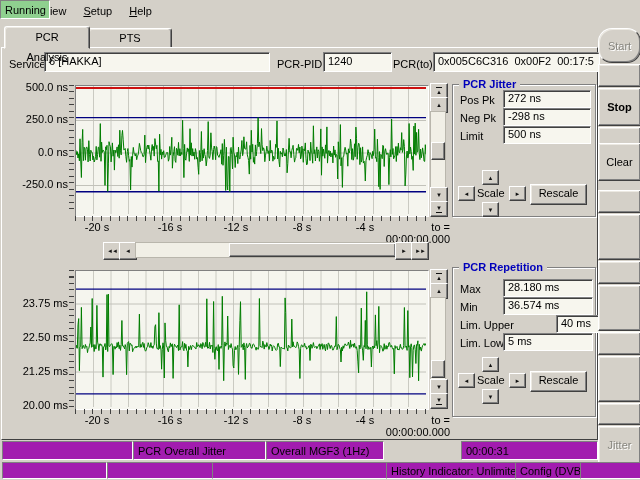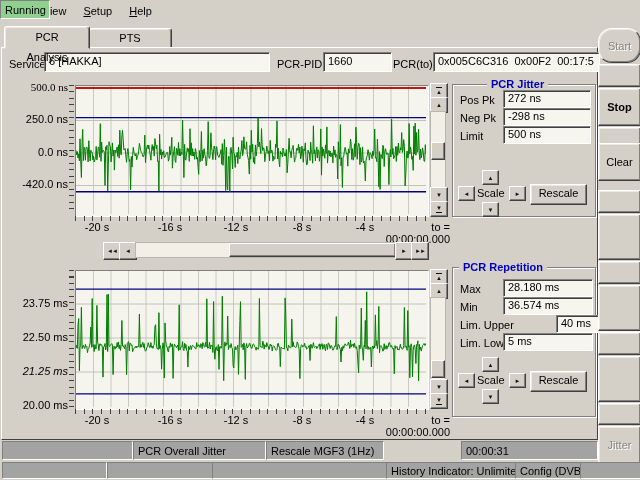--- a/index.html
+++ b/index.html
@@ -66,21 +66,21 @@
     box-shadow:inset -1px -1px 0 #808080;
     font-size:6px;line-height:6px;color:#111;
   }
   .sbtn .cap-top{border-top:1px solid #111;padding-top:1px;}
   .sbtn .cap-bottom{border-bottom:1px solid #111;padding-bottom:1px;}
   .track{background:#f1efe6;border:1px solid #b9b6ac;}
   .thumb{position:absolute;background:#d4d0c8;border:1px solid;border-color:#ffffff #404040 #404040 #ffffff;box-shadow:inset -1px -1px 0 #808080;}
   .seg{
     border:1px solid;border-color:#808080 #ffffff #ffffff #808080;
     line-height:16px;padding:1px 3px 0 4px;overflow:hidden;white-space:nowrap;
-    background:#a3a3a3;
+    background:#a21caf;
   }
   .rescale{
     background:#d4d0c8;text-align:center;line-height:17px;
     border:1px solid;border-color:#ffffff #404040 #404040 #ffffff;
     box-shadow:inset -1px -1px 0 #808080, inset 1px 1px 0 #ece9e2;
   }
   svg{display:block;}
   u{text-decoration:underline;}
 </style>
 </head>
@@ -96,28 +96,28 @@
 <div class="abs" style="left:4px;top:26px;width:590px;height:21px;">
   <div class="tab active" style="left:0;width:64px;">PCR Analysis</div>
   <div class="tab" style="left:84px;width:62px;">PTS Analysis</div>
 </div>
 
 <div class="abs page"></div>
 
 <span class="abs lbl" style="left:9px;top:57px;">Service</span>
 <div class="abs sunken field" style="left:44px;top:52px;width:220px;height:18px;">6 [HAKKA]</div>
 <span class="abs lbl" style="left:277px;top:57px;">PCR-PID</span>
-<div class="abs sunken field" style="left:323px;top:52px;width:63px;height:18px;">1660</div>
+<div class="abs sunken field" style="left:323px;top:52px;width:63px;height:18px;">1240</div>
 <span class="abs lbl" style="left:393px;top:57px;">PCR(to)</span>
 <div class="abs sunken field" style="left:433px;top:52px;width:161px;height:18px;">0x005C6C316  0x00F2  00:17:5</div>
 
-<div class="abs ylab" style="left:8px;top:81px;font-family:Liberation Serif, serif;">500.0 ns</div>
+<div class="abs ylab" style="left:8px;top:81px;">500.0 ns</div>
 <div class="abs ylab" style="left:8px;top:113px;">250.0 ns</div>
 <div class="abs ylab" style="left:8px;top:146px;">0.0 ns</div>
-<div class="abs ylab" style="left:8px;top:178px;">-420.0 ns</div>
+<div class="abs ylab" style="left:8px;top:178px;">-250.0 ns</div>
 <div class="abs vticks" style="left:69px;top:85px;height:130px;"></div>
 
 <div class="abs plot" style="left:75px;top:85px;width:352px;height:130px;">
   <svg id="chart1-svg" width="350" height="128" viewBox="0 0 350 128">
       <line x1="17.5" y1="0" x2="17.5" y2="128" stroke="#cacac2" stroke-width="1"></line>
       <line x1="35.0" y1="0" x2="35.0" y2="128" stroke="#cacac2" stroke-width="1"></line>
       <line x1="52.5" y1="0" x2="52.5" y2="128" stroke="#cacac2" stroke-width="1"></line>
       <line x1="70.0" y1="0" x2="70.0" y2="128" stroke="#cacac2" stroke-width="1"></line>
       <line x1="87.5" y1="0" x2="87.5" y2="128" stroke="#cacac2" stroke-width="1"></line>
       <line x1="105.0" y1="0" x2="105.0" y2="128" stroke="#cacac2" stroke-width="1"></line>
@@ -179,21 +179,21 @@
   <div class="thumb" style="left:93px;top:0;width:165px;height:12px;"></div>
 </div>
 <div class="abs sbtn" style="left:395px;top:242px;width:16px;height:16px;">
     <span>►</span>
   </div>
 <div class="abs sbtn" style="left:411px;top:242px;width:16px;height:16px;">
     <span style="letter-spacing:-1px;">►►</span>
   </div>
 
 <div class="abs gb" style="left:452px;top:84px;width:142px;height:131px;"></div>
-<span class="abs gbtitle" style="left:459px;top:78px;margin-left:28px;">PCR Jitter</span>
+<span class="abs gbtitle" style="left:459px;top:78px;">PCR Jitter</span>
 <span class="abs lbl" style="left:460px;top:93px;">Pos Pk</span>
 <div class="abs sunken field" style="left:503px;top:90px;width:82px;height:16px;line-height:14px;">272 ns</div>
 <span class="abs lbl" style="left:460px;top:111px;">Neg Pk</span>
 <div class="abs sunken field" style="left:503px;top:108px;width:82px;height:16px;line-height:14px;">-298 ns</div>
 <span class="abs lbl" style="left:460px;top:129px;">Limit</span>
 <div class="abs sunken field" style="left:503px;top:126px;width:82px;height:16px;line-height:14px;">500 ns</div>
 
 <div class="abs sbtn" style="left:482px;top:170px;width:15px;height:13px;">
     <span>▲</span>
   </div>
@@ -204,21 +204,21 @@
 <div class="abs sbtn" style="left:509px;top:186px;width:15px;height:13px;">
     <span>►</span>
   </div>
 <div class="abs rescale" style="left:530px;top:184px;width:55px;height:19px;">Rescale</div>
 <div class="abs sbtn" style="left:482px;top:202px;width:15px;height:13px;">
     <span>▼</span>
   </div>
 
 <div class="abs ylab" style="left:8px;top:297px;">23.75 ms</div>
 <div class="abs ylab" style="left:8px;top:331px;">22.50 ms</div>
-<div class="abs ylab" style="left:8px;top:365px;font-style:italic;">21.25 ms</div>
+<div class="abs ylab" style="left:8px;top:365px;">21.25 ms</div>
 <div class="abs ylab" style="left:8px;top:399px;">20.00 ms</div>
 <div class="abs vticks" style="left:69px;top:270px;height:138px;"></div>
 
 <div class="abs plot" style="left:75px;top:270px;width:352px;height:138px;">
   <svg id="chart2-svg" width="350" height="136" viewBox="0 0 350 136">
       <line x1="17.5" y1="0" x2="17.5" y2="136" stroke="#cacac2" stroke-width="1"></line>
       <line x1="35.0" y1="0" x2="35.0" y2="136" stroke="#cacac2" stroke-width="1"></line>
       <line x1="52.5" y1="0" x2="52.5" y2="136" stroke="#cacac2" stroke-width="1"></line>
       <line x1="70.0" y1="0" x2="70.0" y2="136" stroke="#cacac2" stroke-width="1"></line>
       <line x1="87.5" y1="0" x2="87.5" y2="136" stroke="#cacac2" stroke-width="1"></line>
@@ -304,21 +304,21 @@
 <div class="abs sk" style="left:598px;top:214px;width:41px;height:44px;"></div>
 <div class="abs sk" style="left:598px;top:261px;width:41px;height:21px;"></div>
 <div class="abs sk" style="left:598px;top:285px;width:41px;height:44px;"></div>
 <div class="abs sk" style="left:598px;top:332px;width:41px;height:21px;"></div>
 <div class="abs sk" style="left:598px;top:356px;width:41px;height:44px;"></div>
 <div class="abs sk" style="left:598px;top:403px;width:41px;height:20px;"></div>
 <div class="abs sk disabled" style="left:598px;top:426px;width:41px;height:36px;">Jitter</div>
 
 <div class="abs seg" style="left:2px;top:441px;width:122px;height:16px;"></div>
 <div class="abs seg" style="left:133px;top:441px;width:124px;height:16px;">PCR Overall Jitter</div>
-<div class="abs seg" style="left:266px;top:441px;width:109px;height:16px;">Rescale MGF3 (1Hz)</div>
+<div class="abs seg" style="left:266px;top:441px;width:109px;height:16px;">Overall MGF3 (1Hz)</div>
 <div class="abs seg" style="background:#8fd08f">Running</div>
 <div class="abs seg" style="left:461px;top:441px;width:128px;height:16px;">00:00:31</div>
 
 <div class="abs seg" style="left:2px;top:462px;width:96px;height:14px;line-height:14px;"></div>
 <div class="abs seg" style="left:107px;top:462px;width:97px;height:14px;line-height:14px;"></div>
 <div class="abs seg" style="left:212px;top:462px;width:166px;height:14px;line-height:14px;"></div>
 <div class="abs seg" style="left:386px;top:462px;width:121px;height:14px;line-height:14px;">History Indicator: Unlimited</div>
 <div class="abs seg" style="left:515px;top:462px;width:57px;height:14px;line-height:14px;">Config (DVB)</div>
 <div class="abs seg" style="left:580px;top:462px;width:52px;height:14px;line-height:14px;"></div>
 

